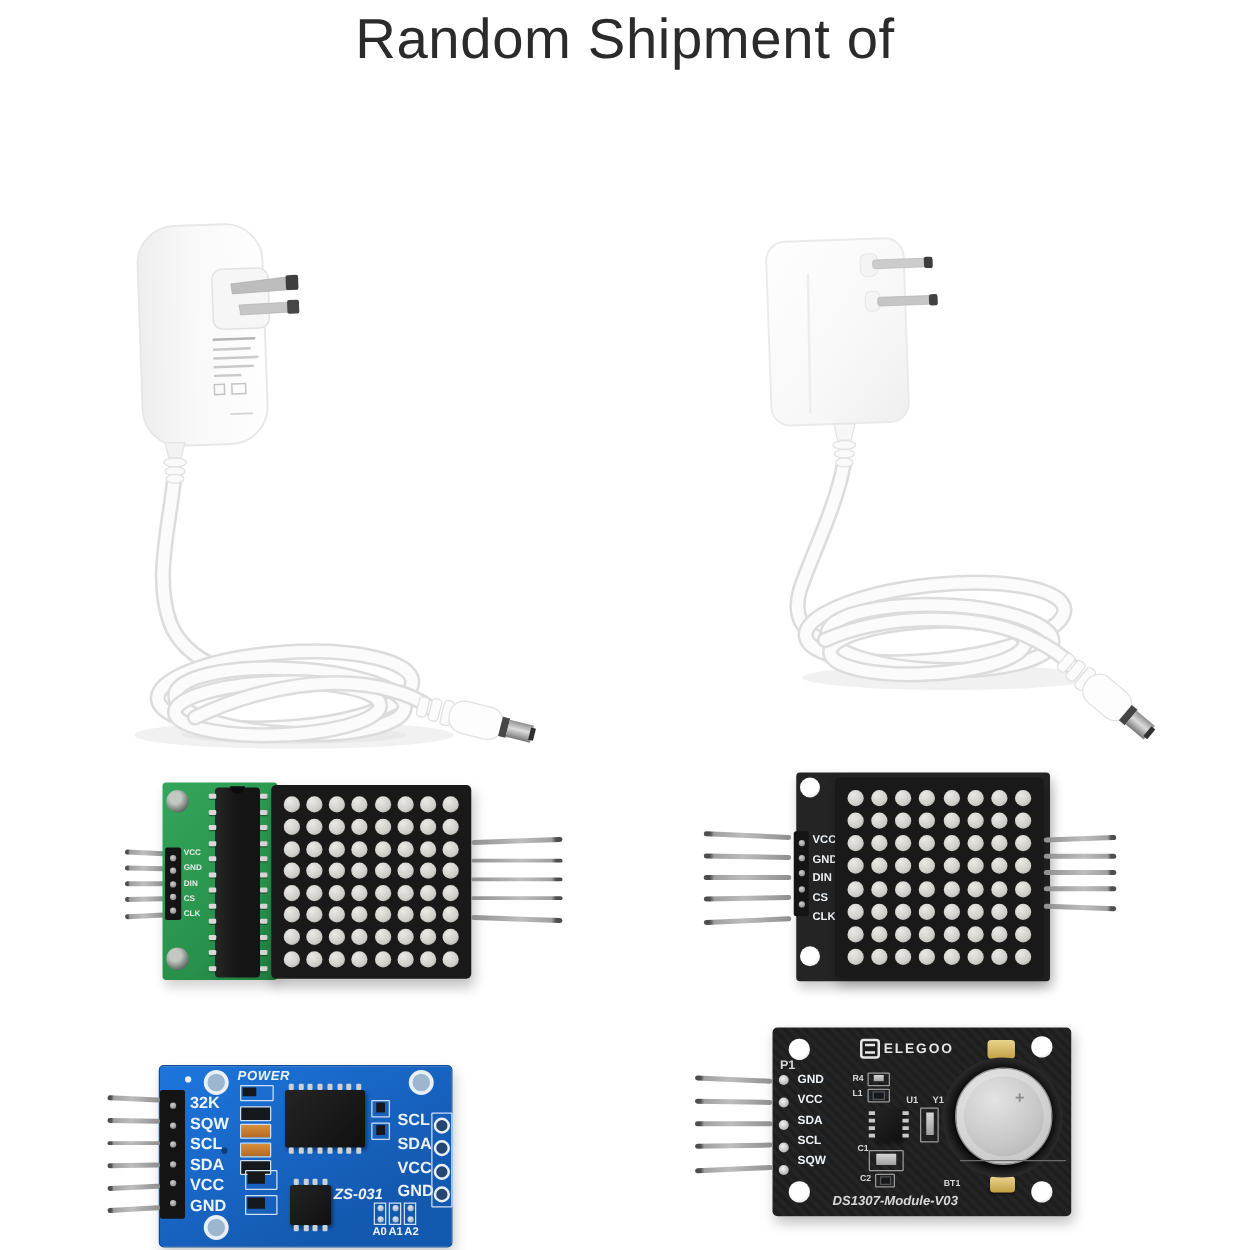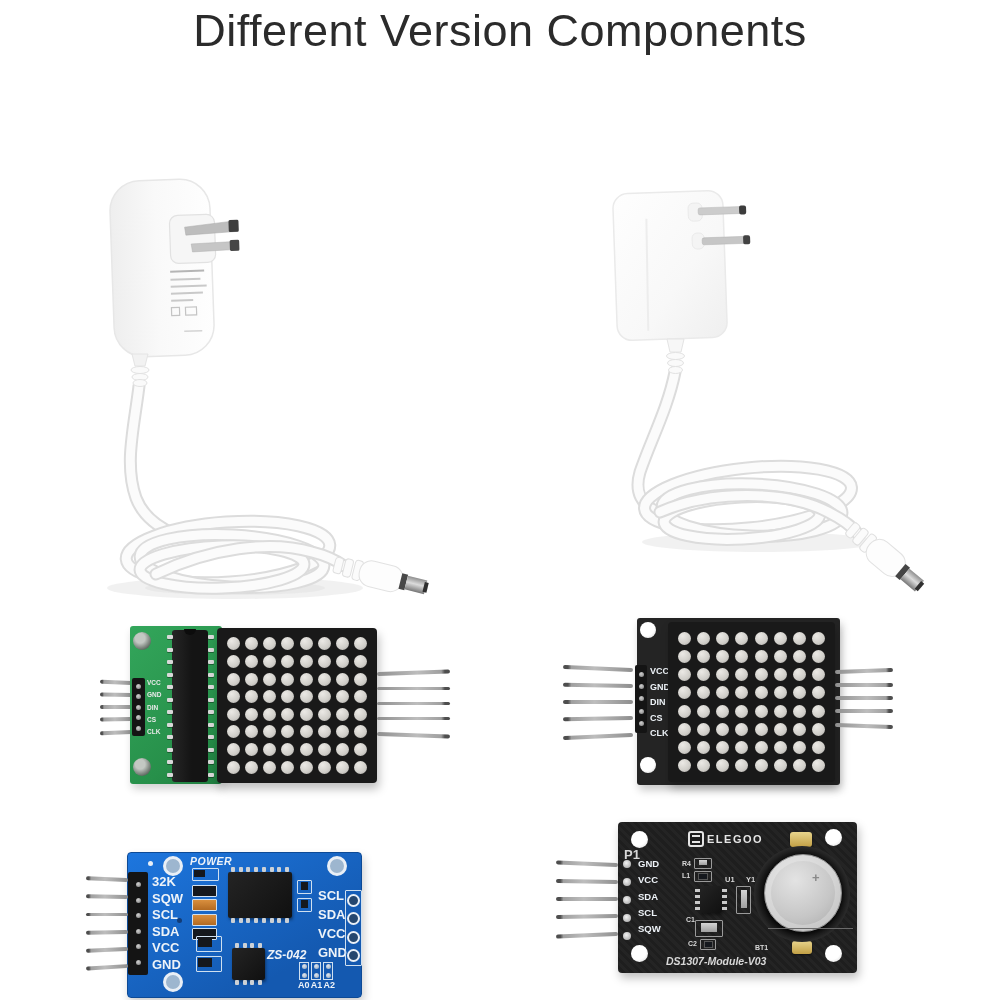--- a/index.html
+++ b/index.html
@@ -84,21 +84,21 @@
   .comp-dark{background:#15181d;}
   .comp-orange{background:linear-gradient(180deg,#d98f3e,#b26a22);}
   .comp-silver{background:linear-gradient(180deg,#d6d6d6,#9f9f9f);}
 </style>
 </head>
 <body>
 
 <div class="canvas">
 
   <h1 class="title" style="margin:0;font-weight:400;">
-    <span>Different Version Components</span>
+    <span>Random Shipment of</span>
   </h1>
 
   <svg style="position:absolute;left:60px;top:160px;" width="440" height="460" viewBox="0 0 440 460">
     <defs>
       <linearGradient id="bodyGrad" x1="0" y1="0" x2="1" y2="0">
         <stop offset="0" stop-color="#eeeeee"></stop>
           <stop offset="0.45" stop-color="#f9f9f9"></stop>
           <stop offset="1" stop-color="#fefefe"></stop>
       </linearGradient>
       <linearGradient id="metal" x1="0" y1="0" x2="0" y2="1">
@@ -527,21 +527,21 @@
           <div class="ic-leg"></div>
           <div class="ic-leg"></div>
         </div>
       <div class="ic-legs-row" style="bottom:-5px;">
           <div class="ic-leg"></div>
           <div class="ic-leg"></div>
           <div class="ic-leg"></div>
           <div class="ic-leg"></div>
         </div>
     </div>
-    <div class="silk" style="left:182px;top:100px;font-size:12px;">ZS-042</div>
+    <div class="silk" style="left:182px;top:100px;font-size:12px;">ZS-031</div>
     <div class="label-stack" style="left:233px;top:40px;width:32px;height:72px;font-size:13px;">
         <div class="pin-label">SCL</div>
         <div class="pin-label">SDA</div>
         <div class="pin-label">VCC</div>
         <div class="pin-label">GND</div>
       </div>
     <div class="outline-box hole-col" style="left:260px;top:42px;width:15px;height:68px;padding:3px 0;">
         <div class="through-hole"></div>
         <div class="through-hole"></div>
         <div class="through-hole"></div>
@@ -563,21 +563,21 @@
   <div class="mod" style="left:550px;top:820px;width:380px;height:158px;">
     <div class="pcb-carbon" style="left:68px;top:2px;width:239px;height:151px;"></div>
     <div class="hole-light" style="left:81px;top:11px;width:17px;height:17px;"></div>
     <div class="hole-light" style="left:81px;top:125px;width:17px;height:17px;"></div>
     <div class="hole-light" style="left:275px;top:9px;width:17px;height:17px;"></div>
     <div class="hole-light" style="left:275px;top:125px;width:17px;height:17px;"></div>
     <div class="elegoo" style="left:138px;top:11px;">
       <div class="elegoo-glyph"></div>
       <div class="elegoo-text">ELEGOO</div>
     </div>
-    <div class="silk-dk" style="left:74px;top:27px;font-size:13px;">P1</div>
+    <div class="silk-dk" style="left:74px;top:27px;font-size:10px;">P1</div>
     <div class="pins left" style="left:6px;top:43px;width:62px;height:72px;">
         <div class="pin"></div>
         <div class="pin"></div>
         <div class="pin"></div>
         <div class="pin"></div>
         <div class="pin"></div>
       </div>
     <div class="pad-col" style="left:70px;top:40px;width:14px;height:80px;">
         <div class="pad"></div>
         <div class="pad"></div>

